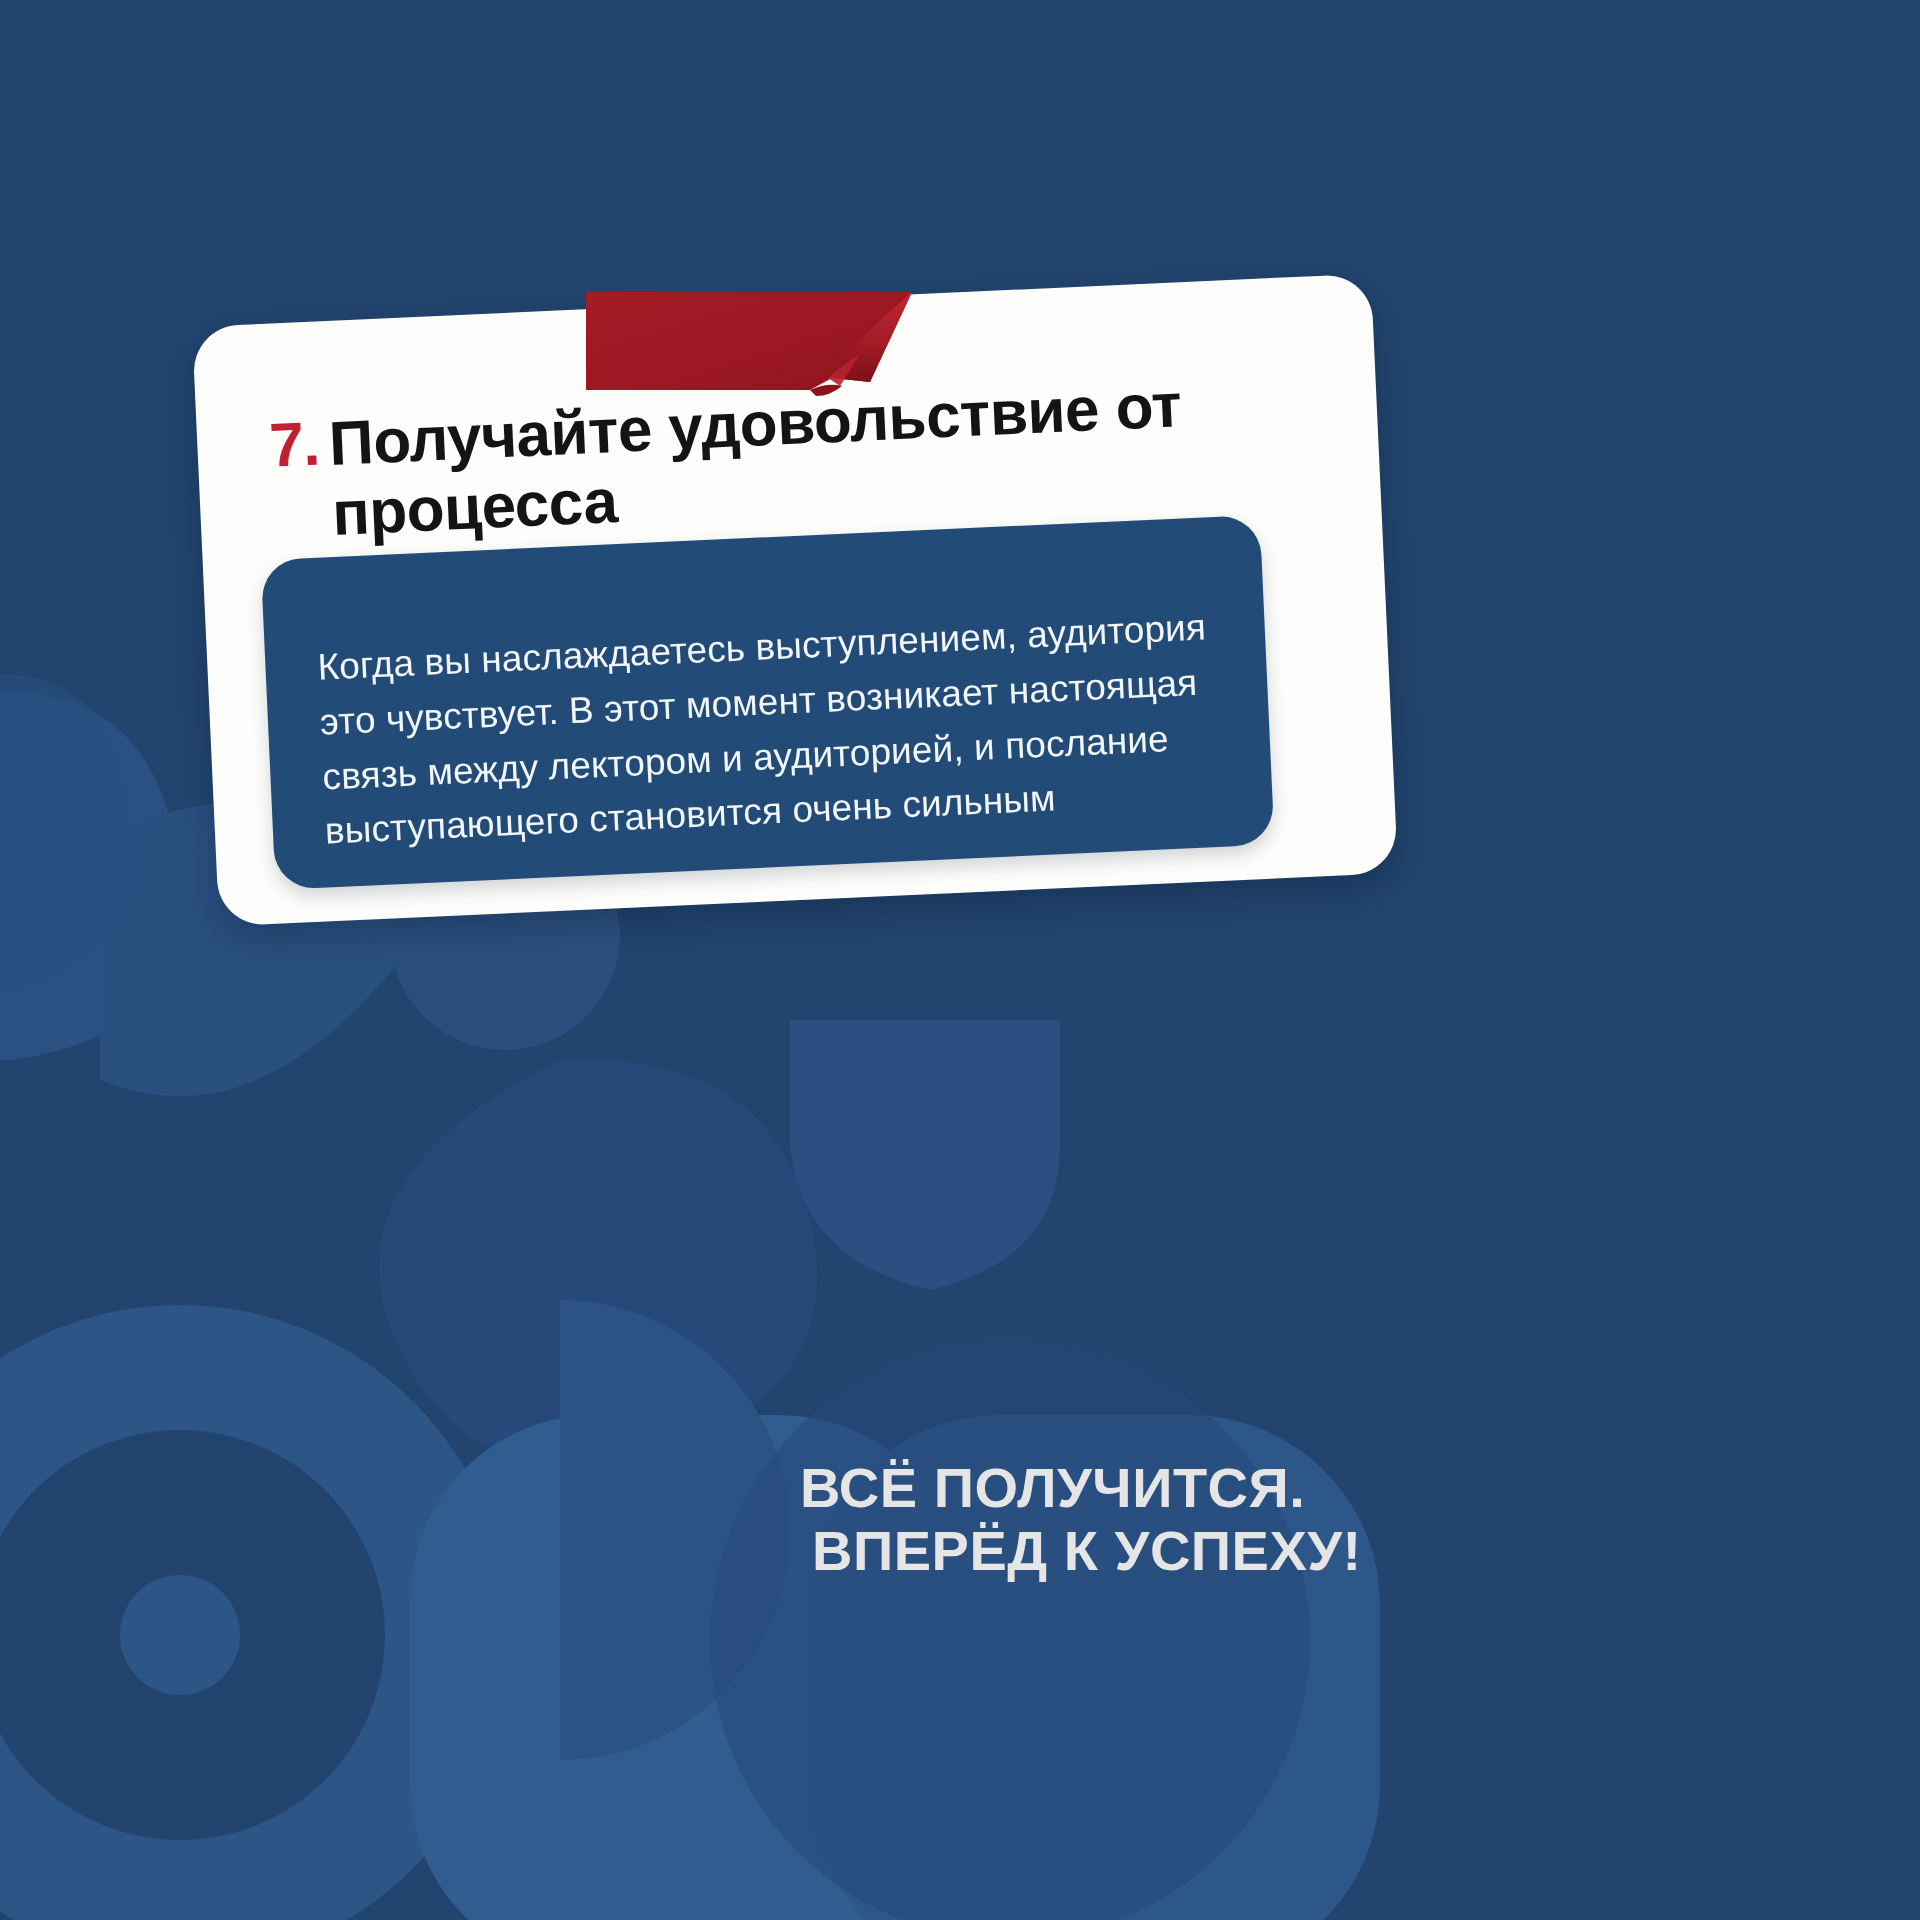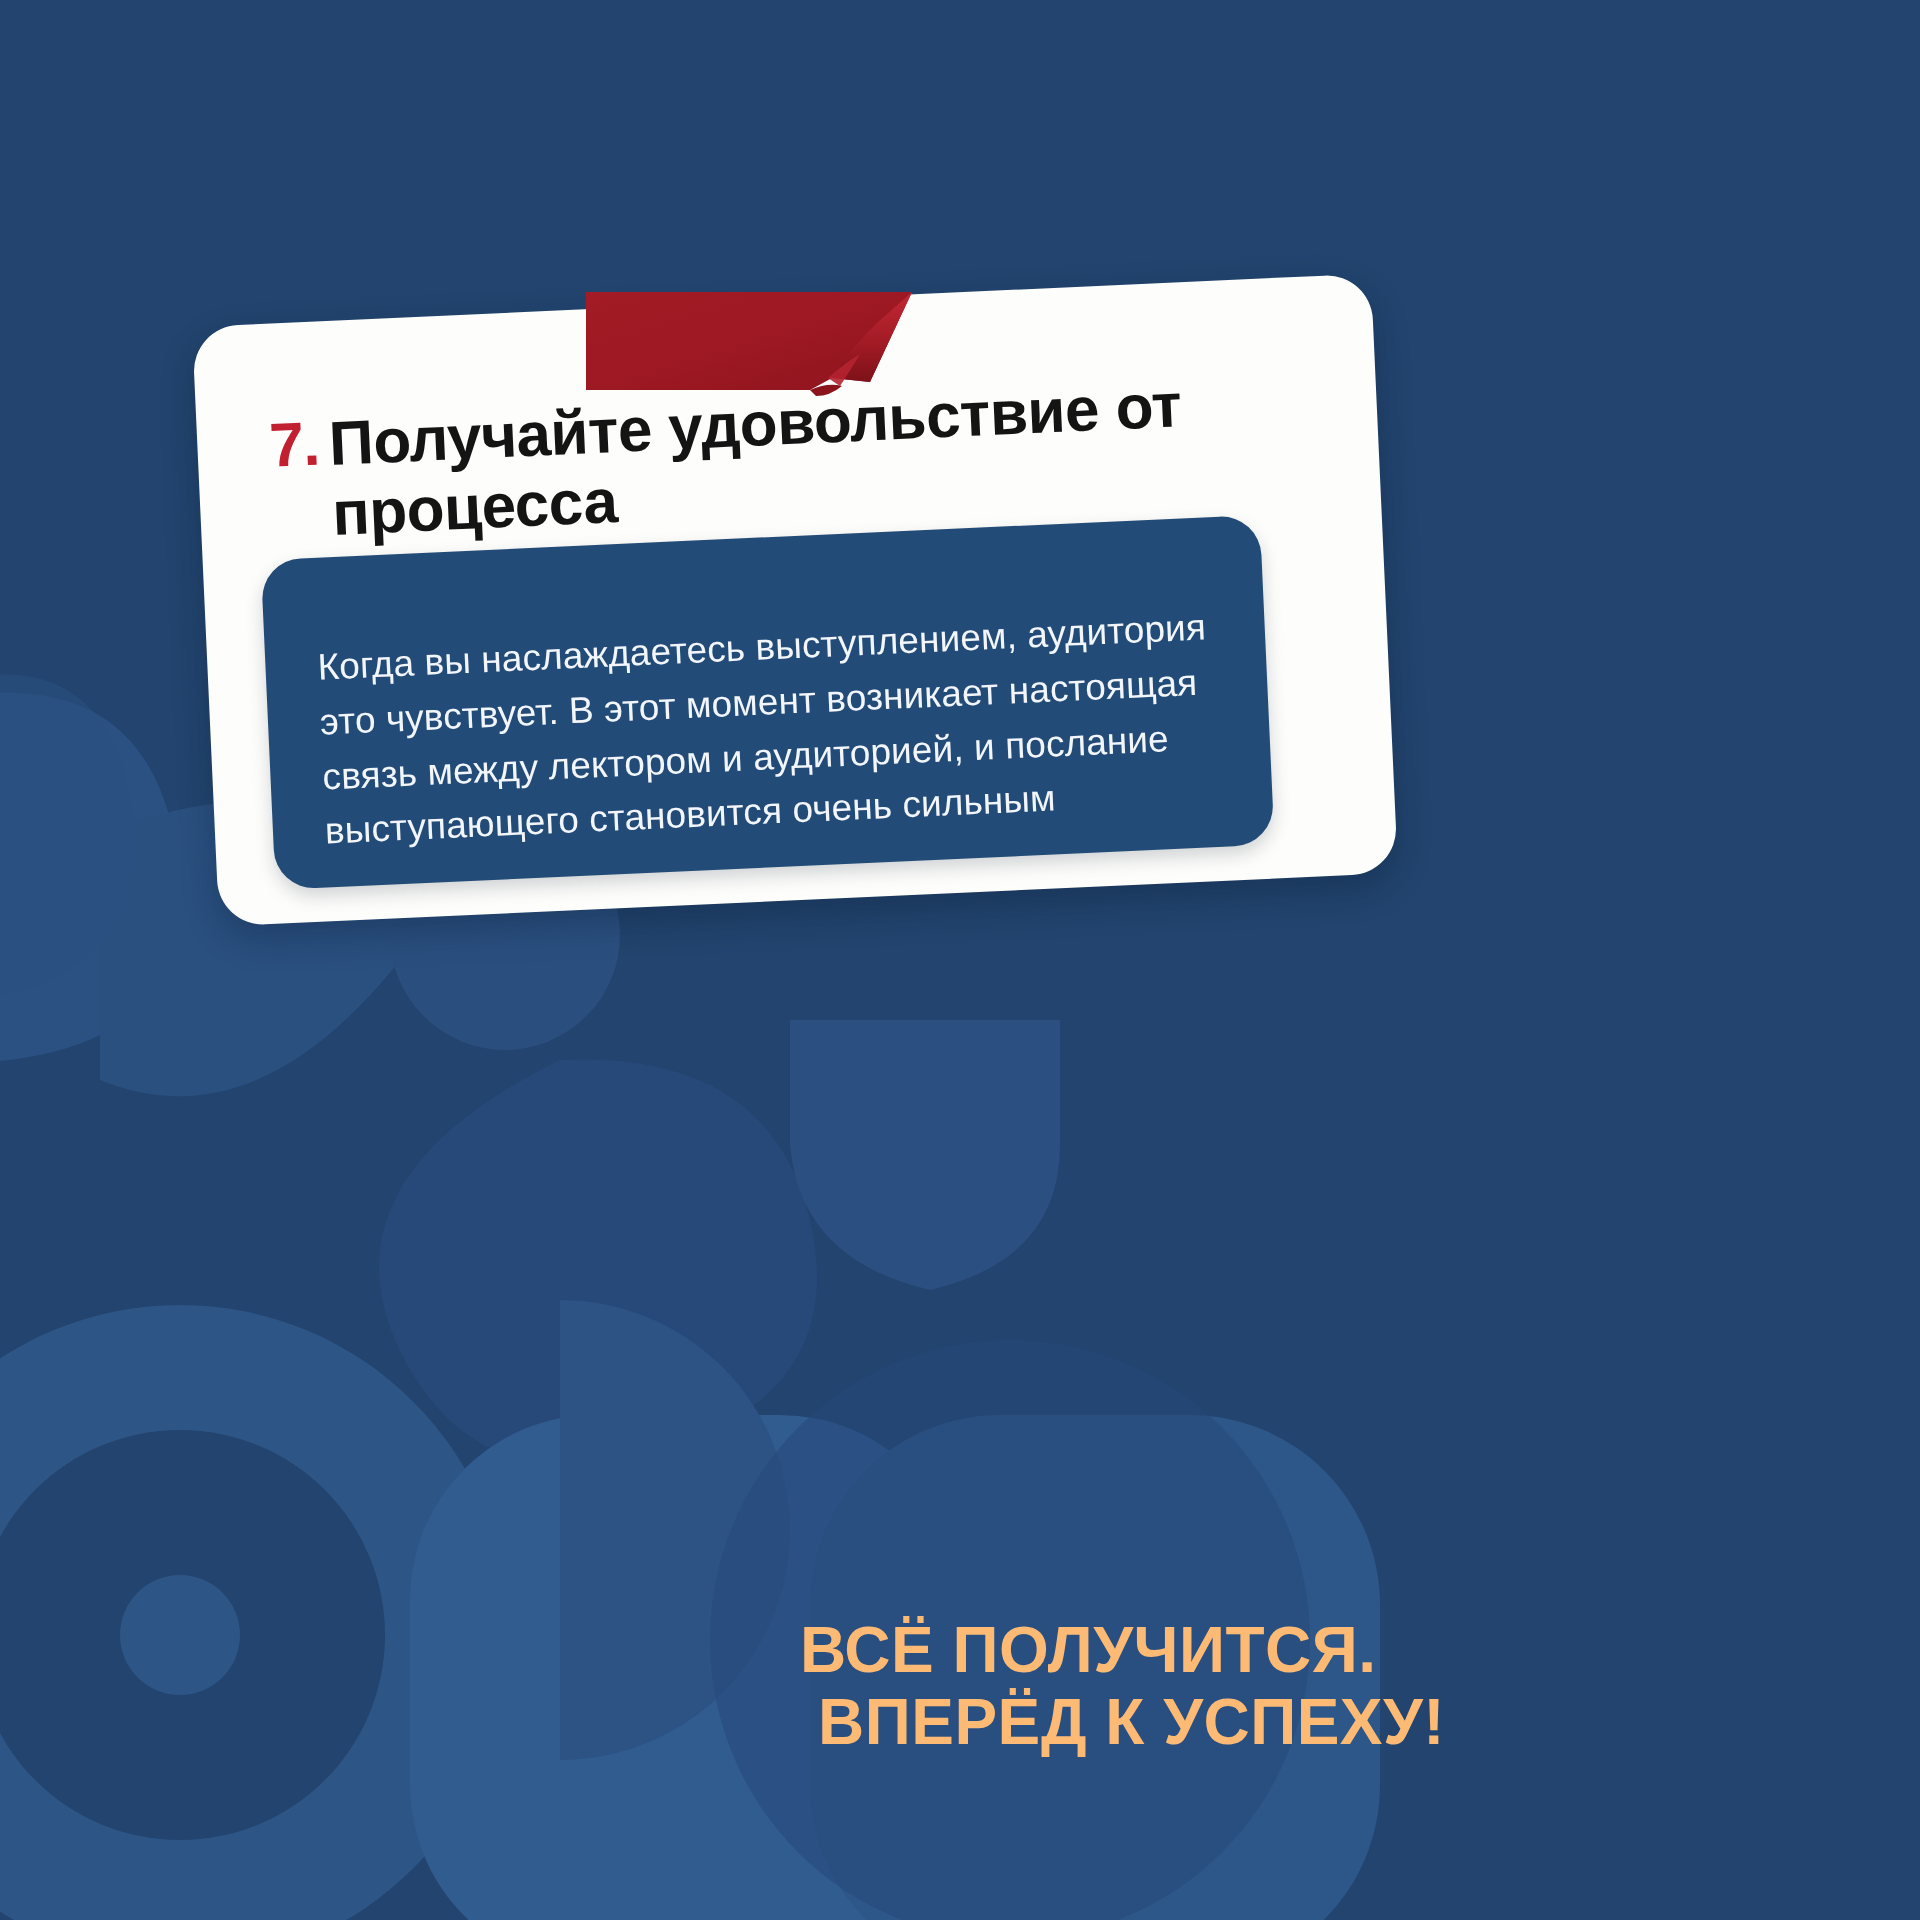--- a/index.html
+++ b/index.html
@@ -98,31 +98,31 @@
     font-size: 37px;
     line-height: 1.48;
     font-weight: 400;
     letter-spacing: 0.1px;
   }
 
   
   #headline {
     position: absolute;
     left: 800px;
-    top: 1615px;
+    top: 1457px;
     width: 990px;
-    color: #fdba74;
-    font-size: 64px;
+    color: #e5e5e5;
+    font-size: 56px;
     font-weight: 700;
     line-height: 1.12;
     letter-spacing: 0.5px;
     z-index: 4;
   }
   #headline .hl-line { display: block; white-space: nowrap; }
-  #headline .hl-line-2 { margin-left: 18px; }
+  #headline .hl-line-2 { margin-left: 12px; }
 </style>
 </head>
 <body>
 
 <div id="stage">
 
   <svg id="bg-decor" viewBox="0 0 1920 1920" xmlns="http://www.w3.org/2000/svg" aria-hidden="true">
     <defs>
       <clipPath id="stageClip">
           <rect x="0" y="0" width="1920" height="1920"></rect>

